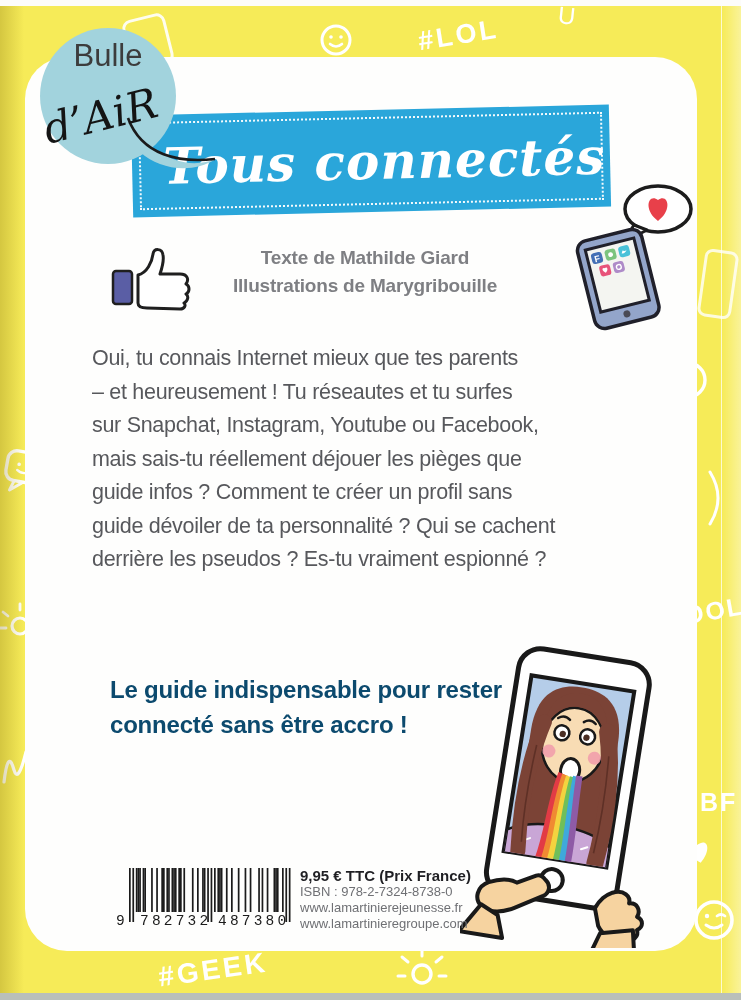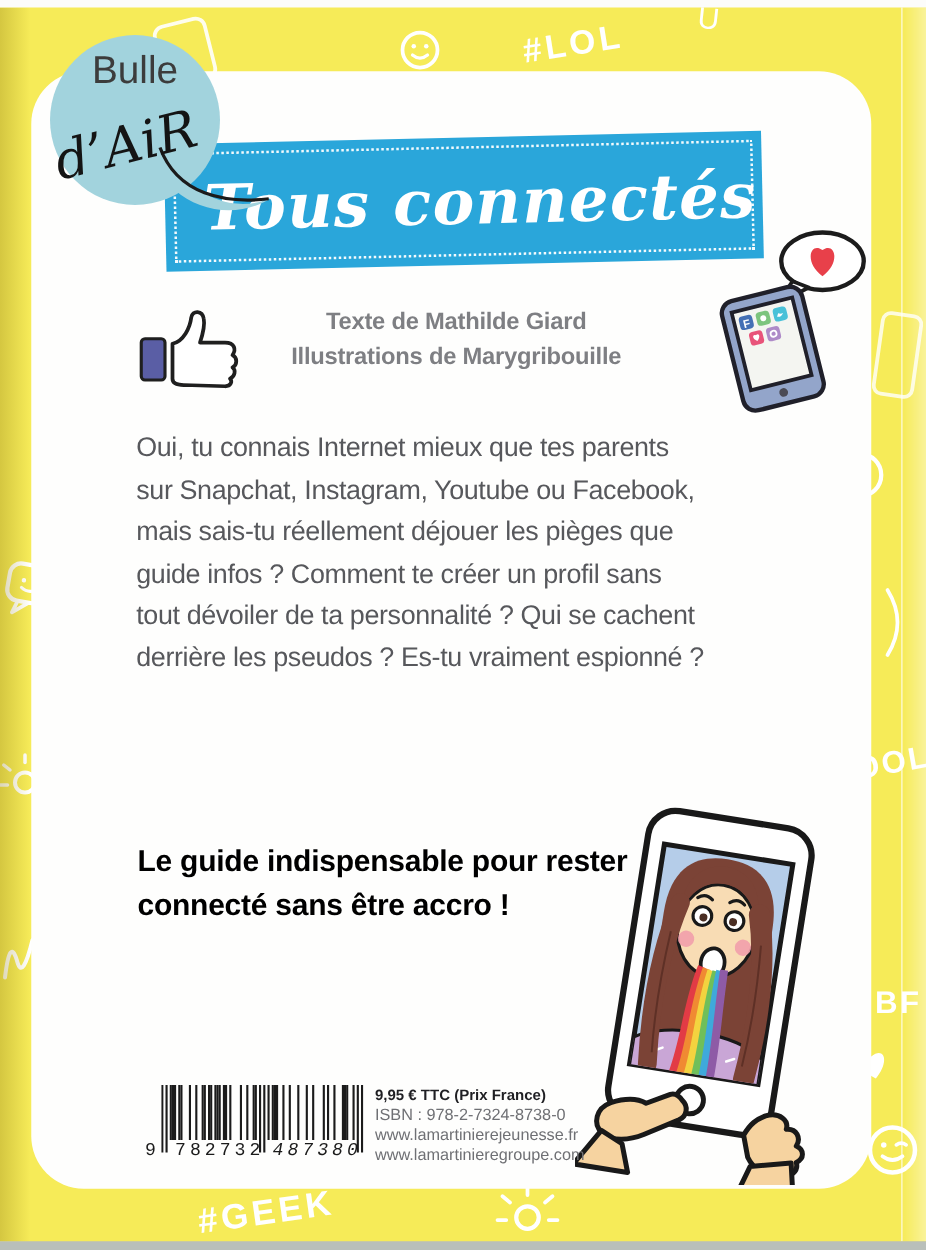--- a/index.html
+++ b/index.html
@@ -35,40 +35,40 @@
   .banner-title{position:relative;color:#fff;font-family:"DejaVu Serif",serif;font-style:italic;
         font-weight:bold;font-size:50px;letter-spacing:1px;padding-left:26px;}
   
   .logo{position:absolute;left:16px;top:10px;width:204px;height:172px;z-index:4;}
   
   .credits{position:absolute;left:120px;top:244px;width:490px;text-align:center;z-index:3;
         color:#7E7F83;font-weight:bold;font-size:19px;line-height:28px;letter-spacing:-.2px;}
   .like{position:absolute;left:108px;top:246px;width:88px;height:66px;z-index:3;}
   .tablet{position:absolute;left:568px;top:182px;width:130px;height:152px;z-index:3;}
   
-  .blurb{position:absolute;left:109px;top:342px;z-index:3;color:#57585C;font-size:21.5px;
+  .blurb{position:absolute;left:92px;top:342px;z-index:3;color:#57585C;font-size:21.5px;
         line-height:33.5px;letter-spacing:-.3px;}
   .blurb div{white-space:nowrap;}
   
-  .tagline{position:absolute;left:110px;top:672px;z-index:3;color:#000000;font-weight:bold;
+  .tagline{position:absolute;left:110px;top:672px;z-index:3;color:#0c4a6e;font-weight:bold;
         font-size:24px;line-height:35px;letter-spacing:-.2px;}
   .tagline div{white-space:nowrap;}
   
   .phone-illo{position:absolute;left:460px;top:640px;width:212px;height:308px;z-index:3;}
   
   .barcode{position:absolute;left:118px;top:868px;width:176px;height:66px;z-index:3;}
   .barcode svg{position:absolute;left:11px;top:0;}
   .bc-num{position:absolute;top:45px;font-family:"Liberation Mono",monospace;font-size:14.5px;
         color:#1b1b1b;background:transparent;}
   .bc-first{left:-2px;}
   .bc-left{left:22px;letter-spacing:3.2px;}
-  .bc-right{left:100px;letter-spacing:3.2px;font-style:italic;}
+  .bc-right{left:100px;letter-spacing:3.2px;}
   .footer{position:absolute;left:300px;top:868px;z-index:3;font-size:13px;line-height:16px;
         color:#6F7074;}
-  .footer .price{font-weight:bold;color:#1F1F23;font-size:12px;}
+  .footer .price{font-weight:bold;color:#1F1F23;font-size:15px;}
 </style>
 </head>
 <body>
 
 <div class="page">
 
   <div class="doodle d-lol">#LOL</div>
   <div class="doodle d-u">U</div>
   <div class="doodle d-cool">COOL</div>
   <div class="doodle d-bf">BF</div>
@@ -186,24 +186,25 @@
       <path d="M59.5,73 Q62.5,74.5 65,71 Q63,72 61,70.5 Z" fill="#fff"></path>
       <rect x="34" y="80" width="11" height="11" rx="3" fill="#E8537A"></rect>
       <path d="M39.5,88 C35.5,85 37,81.5 39.5,83.3 C42,81.5 43.5,85 39.5,88 Z" fill="#fff"></path>
       <rect x="48" y="80" width="11" height="11" rx="3" fill="#AE8BC8"></rect>
       <circle cx="53.5" cy="85.5" r="2.4" fill="none" stroke="#fff" stroke-width="1.4"></circle>
     </g>
   </svg>
 
   <div class="blurb">
     <div>Oui, tu connais Internet mieux que tes parents</div>
+    <div>– et heureusement ! Tu réseautes et tu surfes</div>
     <div>sur Snapchat, Instagram, Youtube ou Facebook,</div>
     <div>mais sais-tu réellement déjouer les pièges que</div>
     <div>guide infos ? Comment te créer un profil sans</div>
-    <div>tout dévoiler de ta personnalité ? Qui se cachent</div>
+    <div>guide dévoiler de ta personnalité ? Qui se cachent</div>
     <div>derrière les pseudos ? Es-tu vraiment espionné ?</div>
   </div>
 
   <div class="tagline">
     <div>Le guide indispensable pour rester</div>
     <div>connecté sans être accro !</div>
   </div>
 
   <svg class="phone-illo" viewBox="0 0 212 308">
     <g transform="rotate(9 105 150)">

